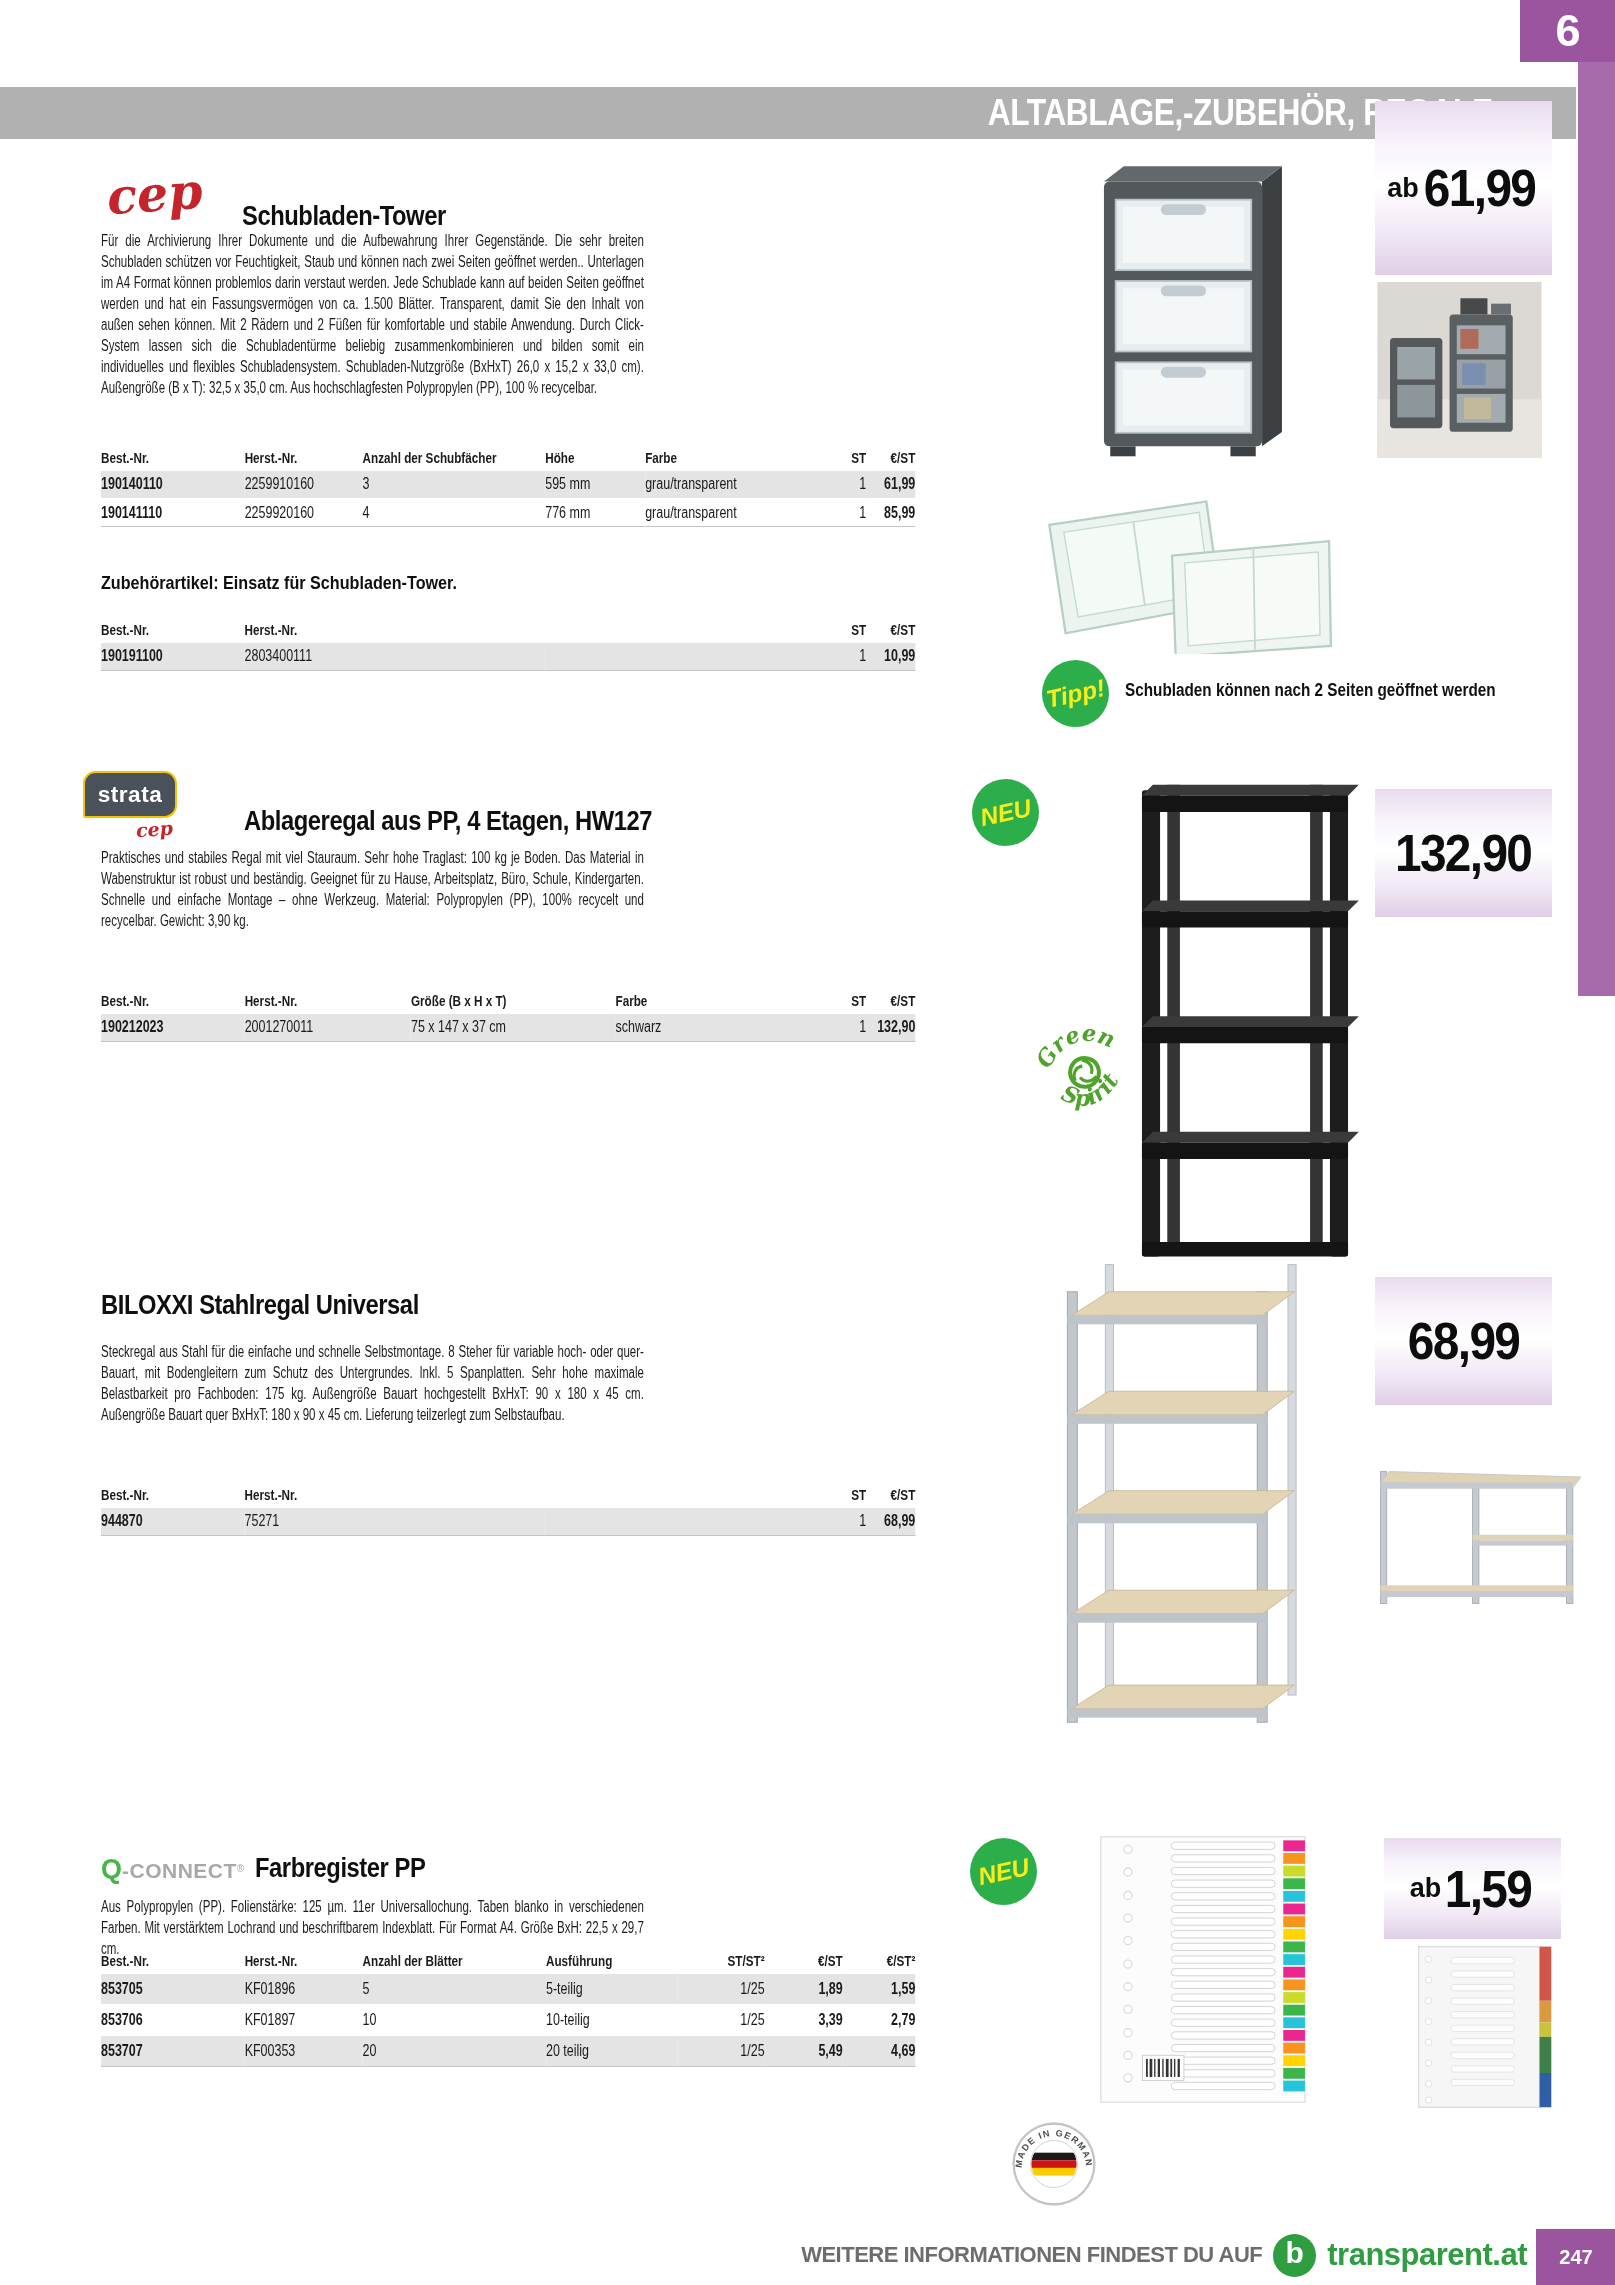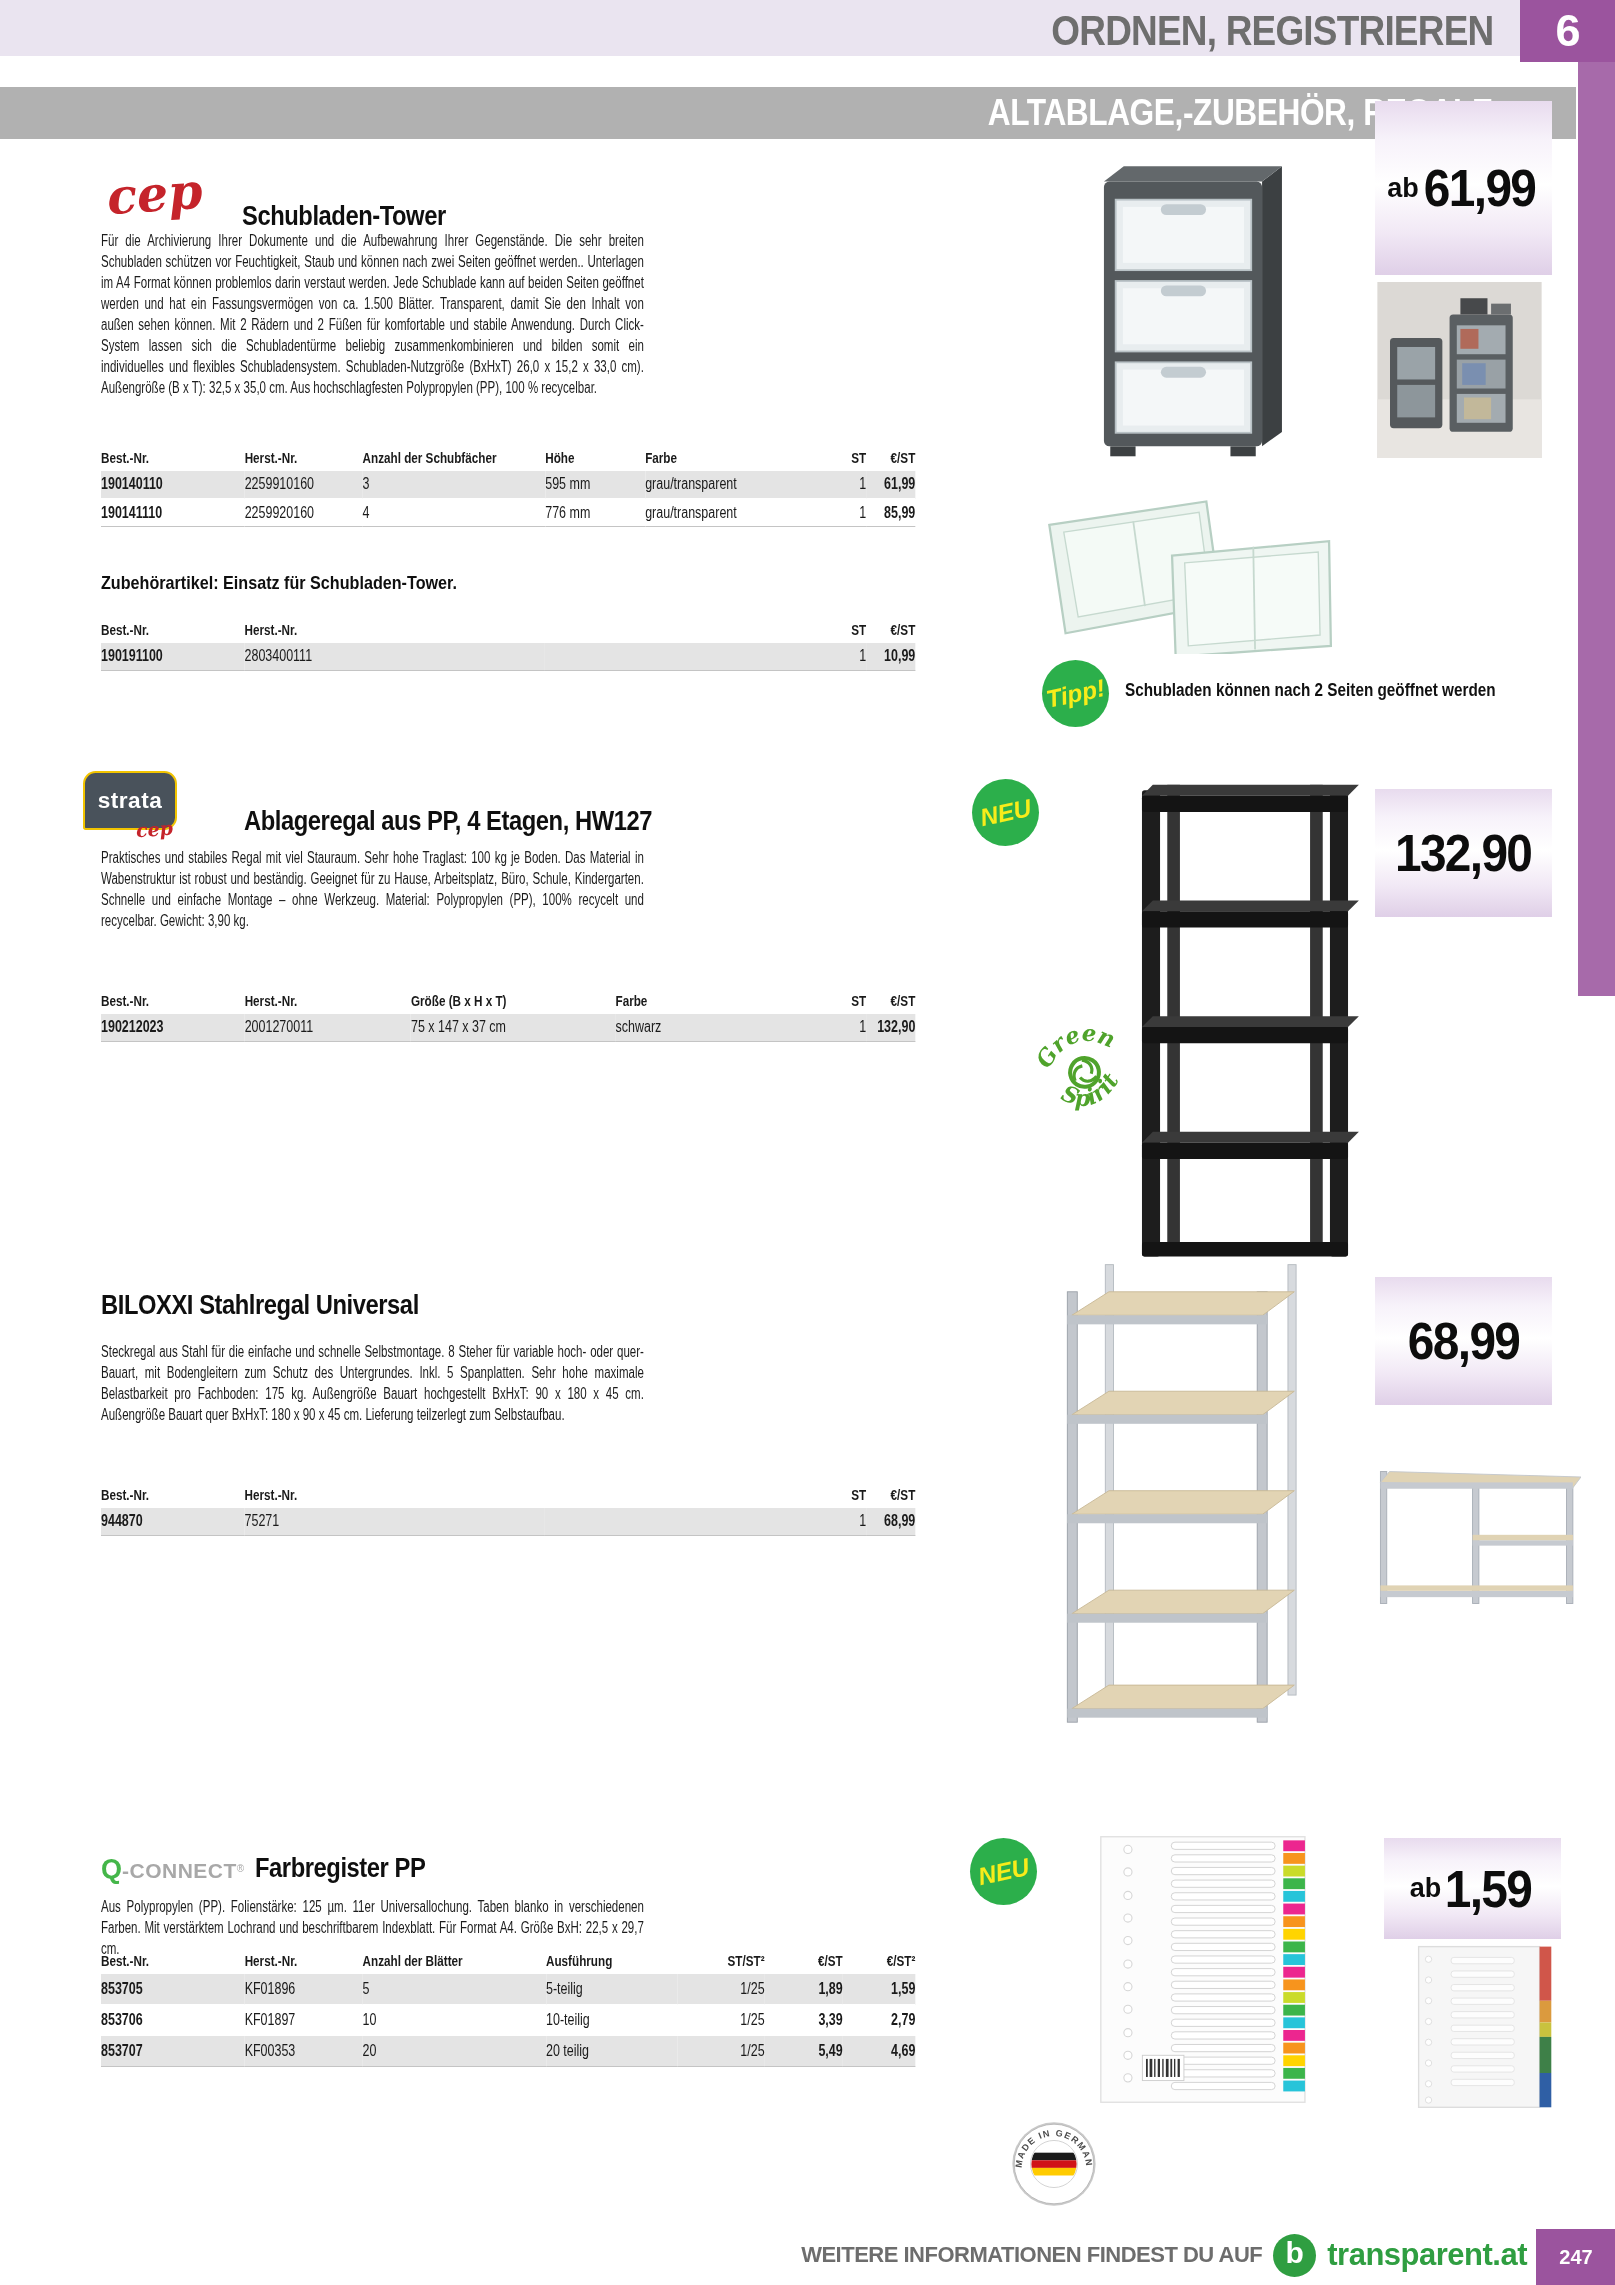--- a/index.html
+++ b/index.html
@@ -48,21 +48,21 @@
   .price-ab { font-size:27px; font-weight:700; color:#0d0d0d; line-height:31px; }
   .price-val { font-size:52px; font-weight:700; color:#0d0d0d; letter-spacing:-1.8px; line-height:54px;
                transform:scaleX(.92); }
 
   
   .round-badge { position:absolute; width:67px; height:67px; border-radius:50%; background:#2caf4b;
                  display:flex; align-items:center; justify-content:center; }
   .round-badge span { color:#f8ec1a; font-weight:700; font-style:italic; font-size:24.4px; transform:rotate(-12deg); }
   .cep-script { position:absolute; font-family:"DejaVu Serif", serif; font-style:italic; font-weight:700;
                 color:#c5242b; transform:rotate(-4deg); line-height:1; }
-  .strata-box { position:absolute; width:94px; height:59px; background:#49525b; border:2.7px solid #f2c400;
+  .strata-box { position:absolute; width:94px; height:47px; background:#49525b; border:2.7px solid #f2c400;
                 border-radius:12.7px 12.7px 12.7px 2.7px; display:flex; align-items:center; justify-content:center; }
   .strata-box span { color:#ffffff; font-size:22.6px; font-weight:700; letter-spacing:0.5px; }
   .qconnect { position:absolute; white-space:nowrap; }
   .qconnect .q { color:#44b649; font-size:27px; font-weight:700; }
   .qconnect .rest { color:#a8a8a8; font-size:21px; font-weight:700; letter-spacing:0.5px; }
   .qconnect sup { color:#a8a8a8; font-size:10px; }
   .tip-text { position:absolute; font-size:18px; font-weight:700; color:#111; white-space:nowrap;
               transform:scaleX(.85); transform-origin:left top; }
 
   
@@ -74,23 +74,20 @@
   .page-num { position:absolute; left:1536px; top:2229px; width:80px; height:56px; background:#9b549e;
               color:#fff; font-size:20px; font-weight:700; display:flex; align-items:center; justify-content:center; }
 
   .img { position:absolute; }
 </style>
 </head>
 <body>
 
 <div class="page">
 
-  <div class="lavender-bar">
-    <div class="header-title">ORDNEN, REGISTRIEREN</div>
-  </div>
   <div class="chapter-badge">6</div>
   <div class="side-strip"></div>
 
   <div class="gray-banner banner-top">
     <span>ALTABLAGE,-ZUBEHÖR, REGALE</span>
   </div>
 
   <div class="cep-script" style="left:107px; top:170px; font-size:49px;">cep</div>
   <div class="ptitle" style="left:242px; top:201px;">Schubladen-Tower</div>
   <div class="desc" style="left:101px; top:230px;">Für die Archivierung Ihrer Dokumente und die Aufbewahrung Ihrer Gegenstände. Die sehr breiten Schubladen schützen vor Feuchtigkeit, Staub und können nach zwei Seiten geöffnet werden.. Unterlagen im A4 Format können problemlos darin verstaut werden. Jede Schublade kann auf beiden Seiten geöffnet werden und hat ein Fassungsvermögen von ca. 1.500 Blätter. Transparent, damit Sie den Inhalt von außen sehen können. Mit 2 Rädern und 2 Füßen für komfortable und stabile Anwendung. Durch Click-System lassen sich die Schubladentürme beliebig zusammenkombinieren und bilden somit ein individuelles und flexibles Schubladensystem. Schubladen-Nutzgröße (BxHxT) 26,0 x 15,2 x 33,0 cm). Außengröße (B x T): 32,5 x 35,0 cm. Aus hochschlagfesten Polypropylen (PP), 100 % recycelbar.</div>

